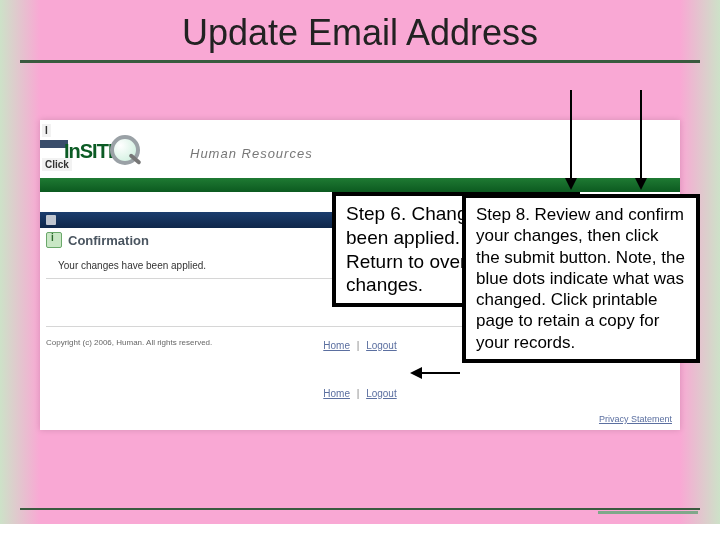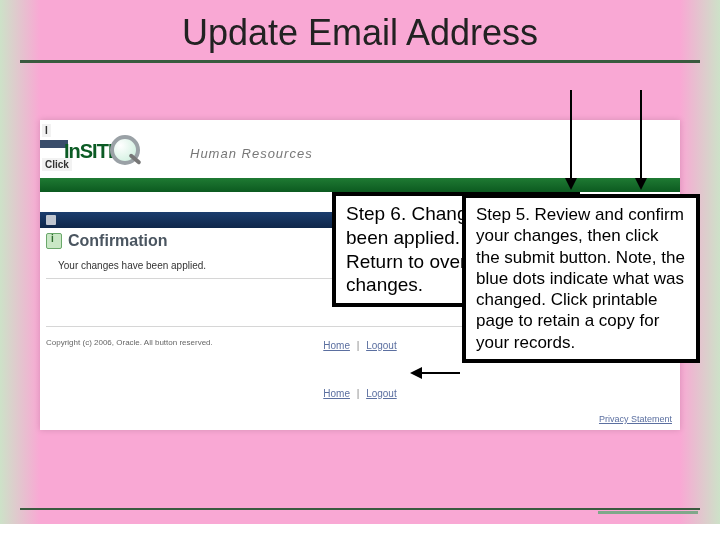--- a/index.html
+++ b/index.html
@@ -182,21 +182,21 @@
   }
   .confirm-icon::after {
     content: "i";
     position: absolute;
     left: 4px; top: -1px;
     font-size: 10px;
     font-weight: bold;
     color: #2d6a2d;
   }
   .confirm-title {
-    font-size: 16px;
+    font-size: 13px;
     font-weight: bold;
     color: #4a5560;
   }
   .confirm-msg {
     position: absolute;
     left: 6px; top: 140px;
     font-size: 10px;
     color: #333;
     margin-left: 12px;
   }
@@ -353,35 +353,35 @@
     </div>
     <div class="confirm-msg">Your changes have been applied.</div>
     <div class="divider1"></div>
     <div class="divider2"></div>
 
     <div class="footer-links-1">
       <a>Home</a>
       <span class="footer-sep">|</span>
       <a>Logout</a>
     </div>
-    <div class="copyright">Copyright (c) 2006, Oracle. All button reserved.</div>
+    <div class="copyright">Copyright (c) 2006, Human. All rights reserved.</div>
 
     <div class="footer-links-2">
       <a>Home</a>
       <span class="footer-sep">|</span>
       <a>Logout</a>
     </div>
     <a class="privacy">Privacy Statement</a>
   </div>
 
   <div class="callout callout6">
     <span>Step 6. Changes have been applied. Click Return to overview to see changes.</span>
   </div>
 
   <div class="callout callout5">
-    <span>Step 5. Review and confirm your changes, then click the submit button.
+    <span>Step 8. Review and confirm your changes, then click the submit button.
 Note, the blue dots indicate what was changed.
 Click printable page to retain a copy for your records.</span>
   </div>
 
   <div class="bottom-rule"></div>
   <div class="bottom-accent"></div>
 </div>
 
 </body></html>

